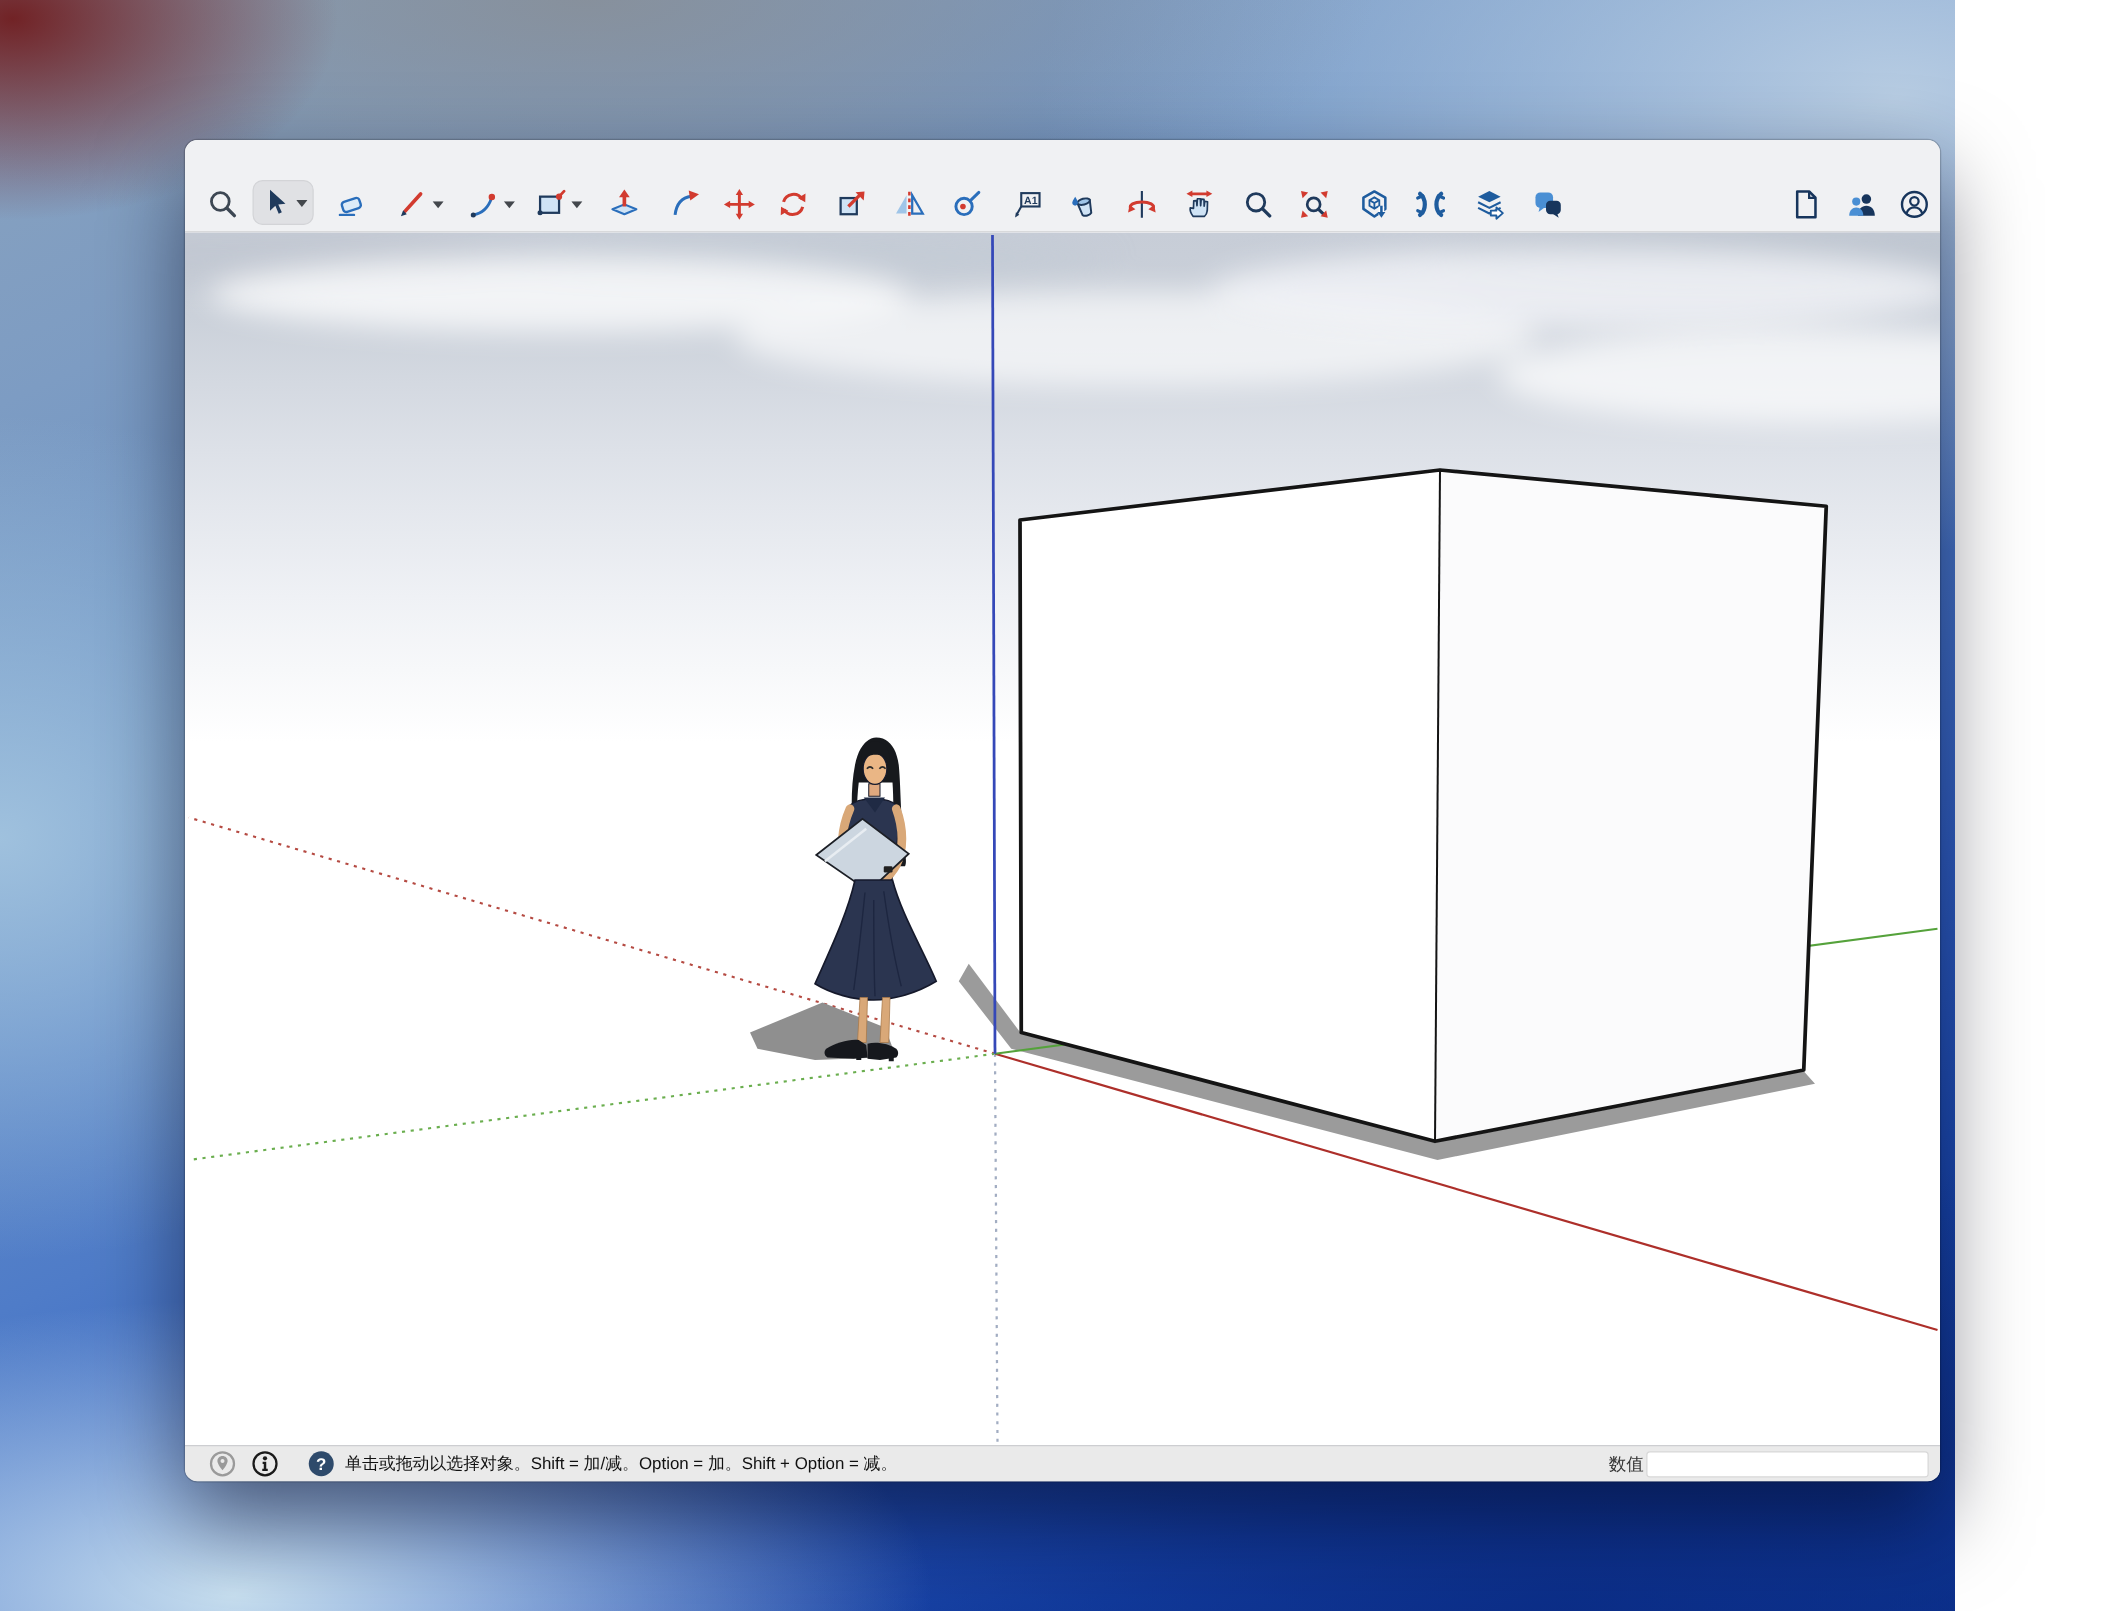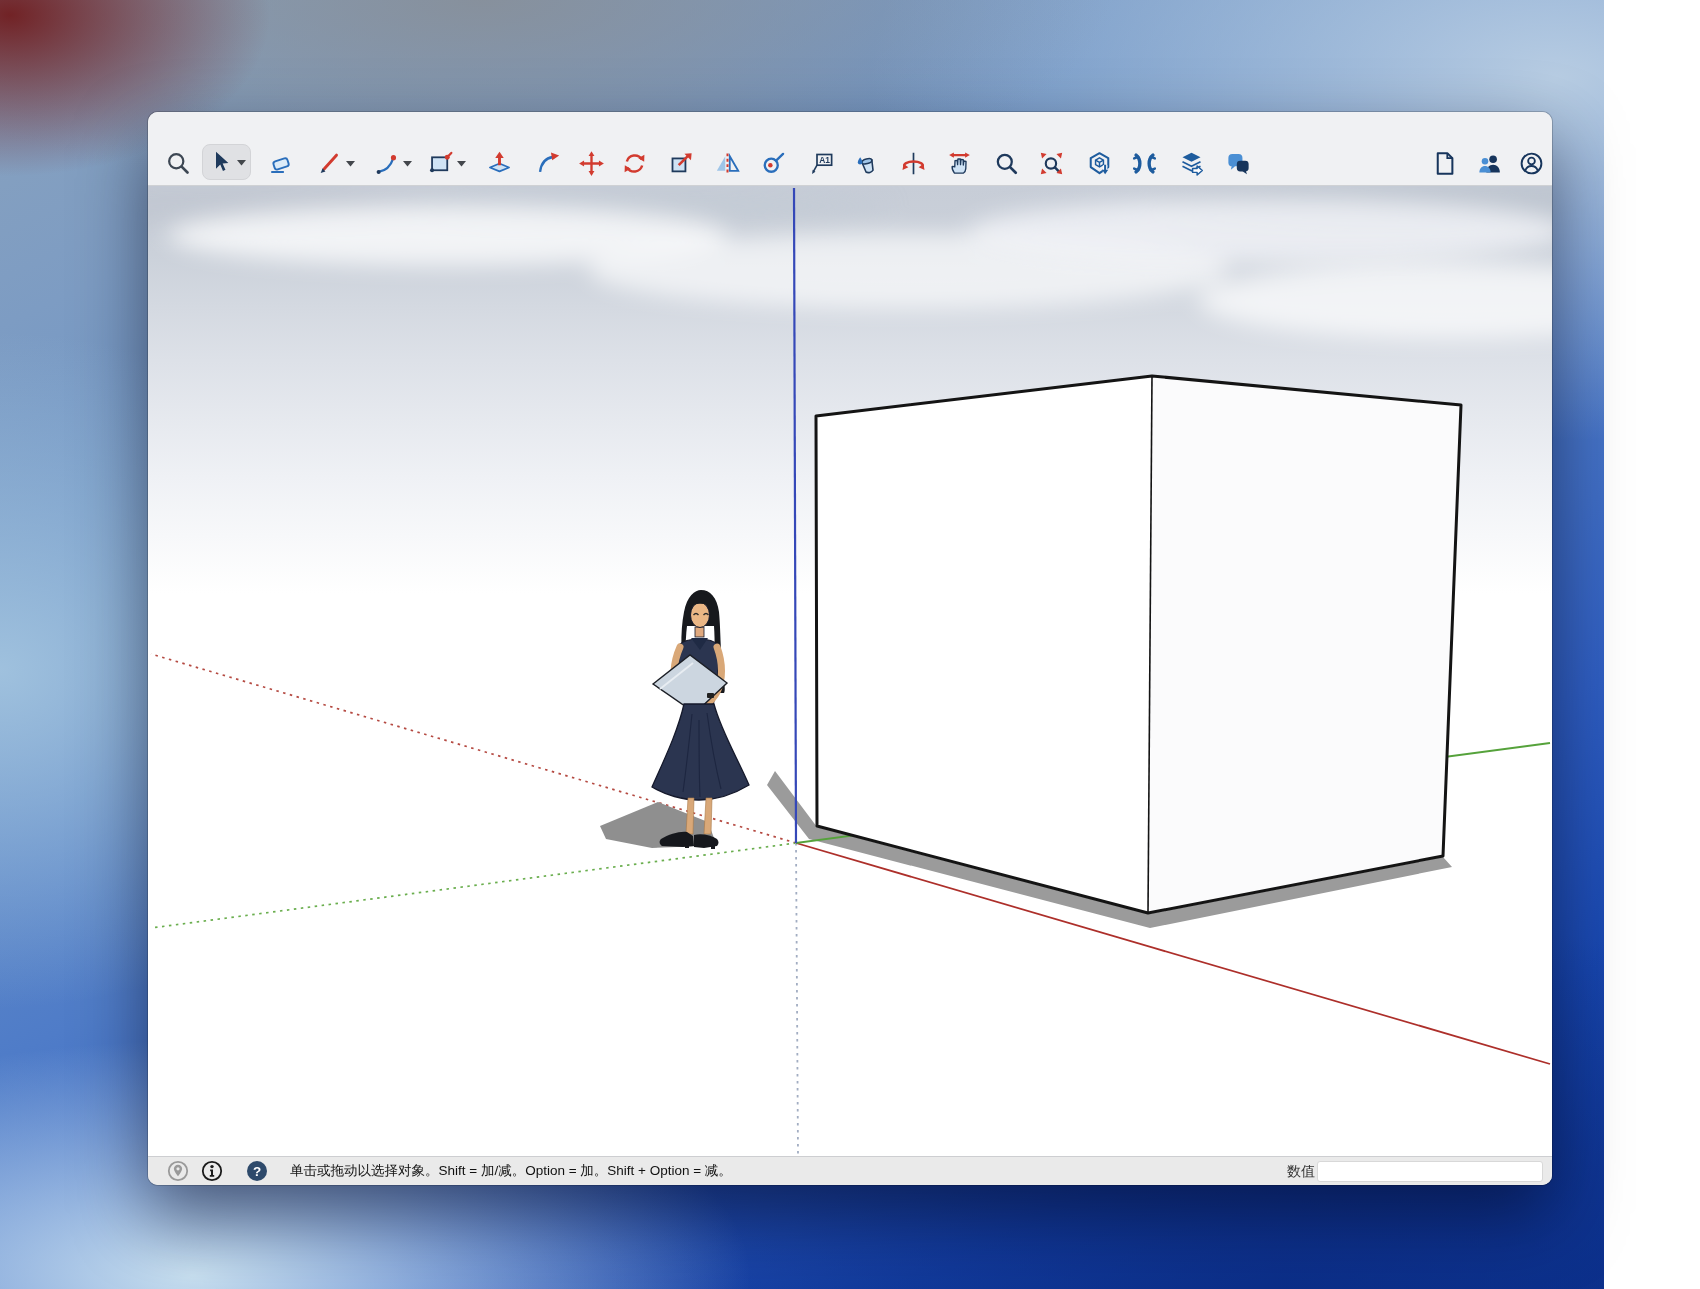--- a/index.html
+++ b/index.html
@@ -6,21 +6,20 @@
   body{width:1700px;height:1289px;overflow:hidden;font-family:"Liberation Sans","DejaVu Sans",sans-serif;}
   #desktop{position:relative;width:1564px;height:1289px;
     background:
       radial-gradient(ellipse 420px 260px at 10px 15px, rgba(112,28,30,.95), rgba(112,28,30,0) 62%),
       radial-gradient(ellipse 900px 300px at 30% 0%, rgba(136,142,150,.85), rgba(136,142,150,0) 70%),
       radial-gradient(ellipse 980px 520px at 97% 6%, rgba(188,208,228,.95), rgba(188,208,228,0) 70%),
       radial-gradient(ellipse 640px 520px at 0% 52%, rgba(165,198,224,.9), rgba(165,198,224,0) 65%),
       radial-gradient(ellipse 900px 380px at 12% 99%, rgba(208,230,242,.95), rgba(208,230,242,0) 62%),
       radial-gradient(ellipse 1200px 500px at 80% 100%, rgba(10,42,130,.8), rgba(10,42,130,0) 75%),
       linear-gradient(155deg,#8ba3bd 0%,#7d9cc3 16%,#6a92c6 32%,#4f7cc8 52%,#2f5ec2 70%,#1847b0 84%,#0e3694 100%);
-    padding-left: 40px;
   }
   
   #window{position:absolute;left:148px;top:112px;width:1404px;height:1073px;border-radius:10px;
     background:#f0f1f3;box-shadow:0 30px 70px rgba(0,0,20,.5),0 0 0 1px rgba(0,0,0,.18);overflow:hidden;}
   #titlebar{position:absolute;left:0;top:0;width:100%;height:30px;}
   .tl{position:absolute;top:12px;width:14px;height:14px;border-radius:50%;}
   #tl-close{left:15px;background:#ff5f57;border:1px solid #dd4a42;box-sizing:border-box;}
   #tl-min{left:37px;background:#febc2e;border:1px solid #dd9f21;box-sizing:border-box;}
   #tl-zoom{left:59px;background:#28c840;border:1px solid #1dad2b;box-sizing:border-box;}
   #window-title{position:absolute;left:0;right:0;top:7px;text-align:center;font-size:13.5px;font-weight:700;color:#2e2e30;}
@@ -30,21 +29,21 @@
   .ticon{display:flex;align-items:center;}
   .caret{display:flex;align-items:center;margin-top:2px;}
   
   #viewport{position:absolute;left:0;top:74px;width:1404px;height:971px;background:#fff;}
   
   #statusbar{position:absolute;left:0;bottom:0;width:100%;height:28px;background:#eaeaea;border-top:1px solid #cdced1;display:flex;align-items:center;}
   #status-icons{display:flex;align-items:center;margin-left:19px;}
   .sicon{display:flex;align-items:center;}
   .sicon + .sicon{margin-left:12px;}
   .sicon:nth-child(3){margin-left:23px;}
-  #status-hint{margin-left:22px;font-size:13.5px;color:#111;white-space:nowrap;}
+  #status-hint{margin-left:8px;font-size:13.5px;color:#111;white-space:nowrap;}
   #measure-label{position:absolute;right:237px;top:6px;font-size:14px;color:#333;}
   #measure-input{position:absolute;right:9px;top:4px;width:214px;height:19px;border:1px solid #d8d8d8;border-radius:3px;background:#fff;font-size:12px;padding:0 5px;outline:none;}
 </style>
 </head>
 <body>
 
 <div id="desktop">
   <div id="window">
 
     <div id="titlebar">

